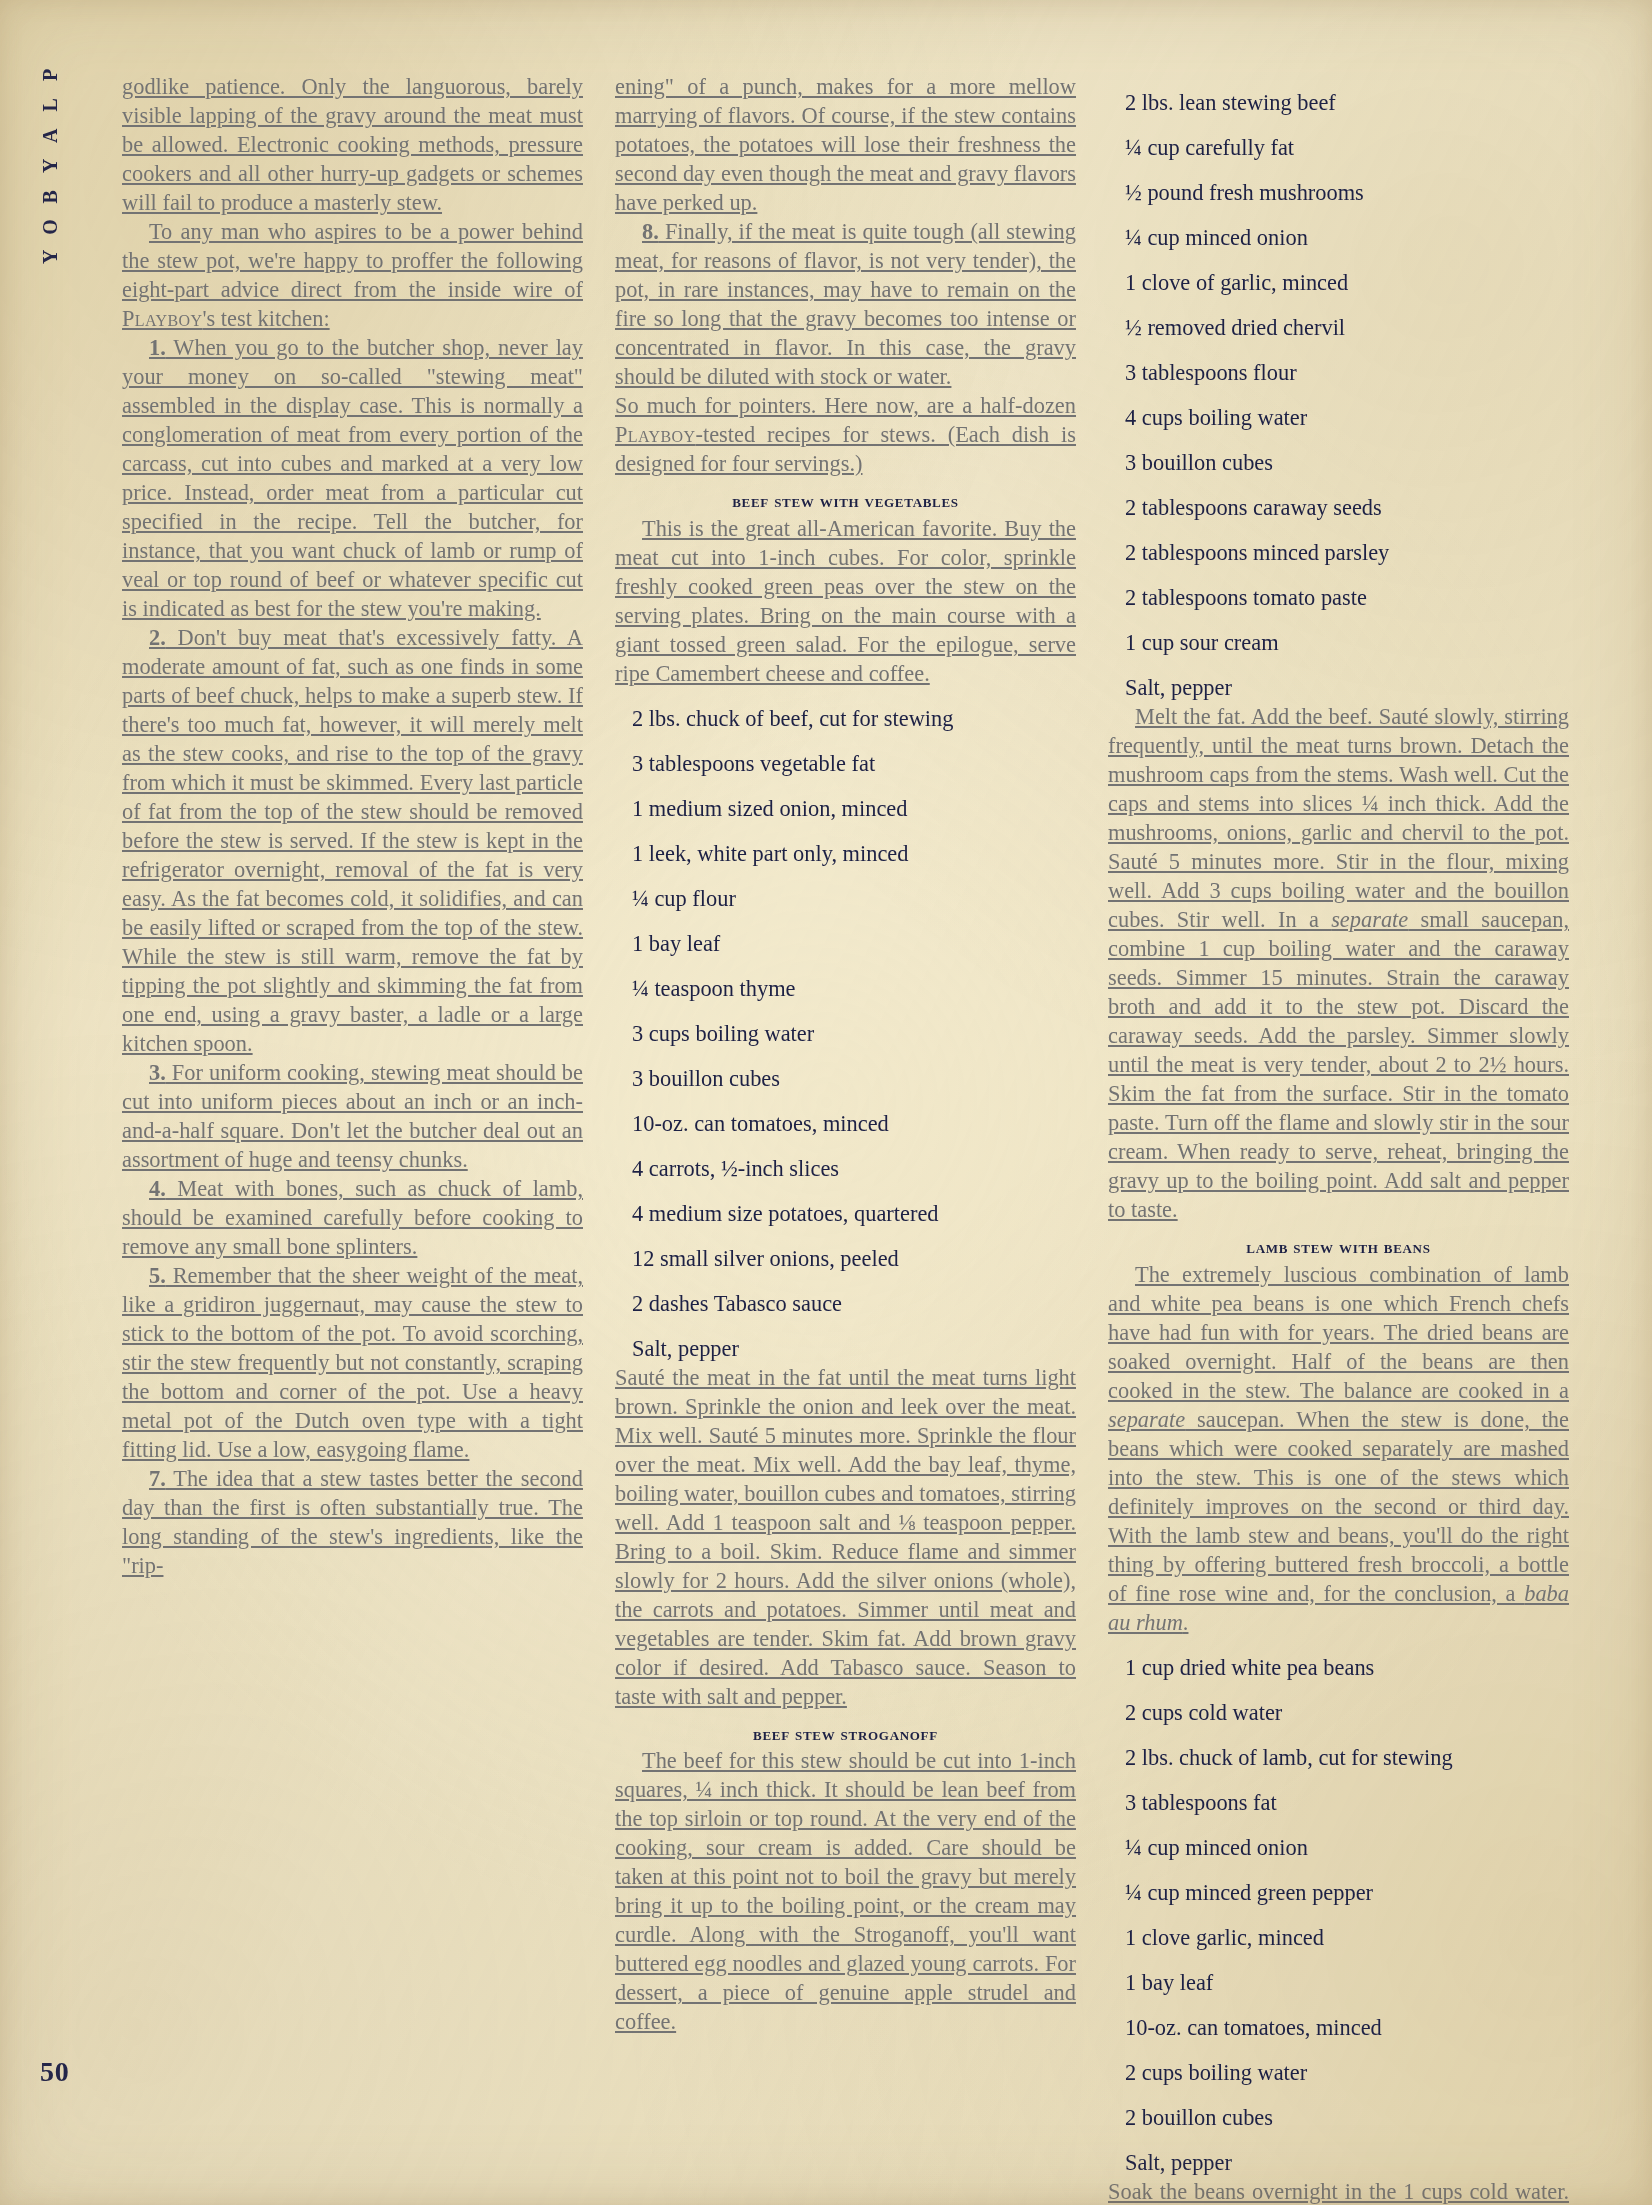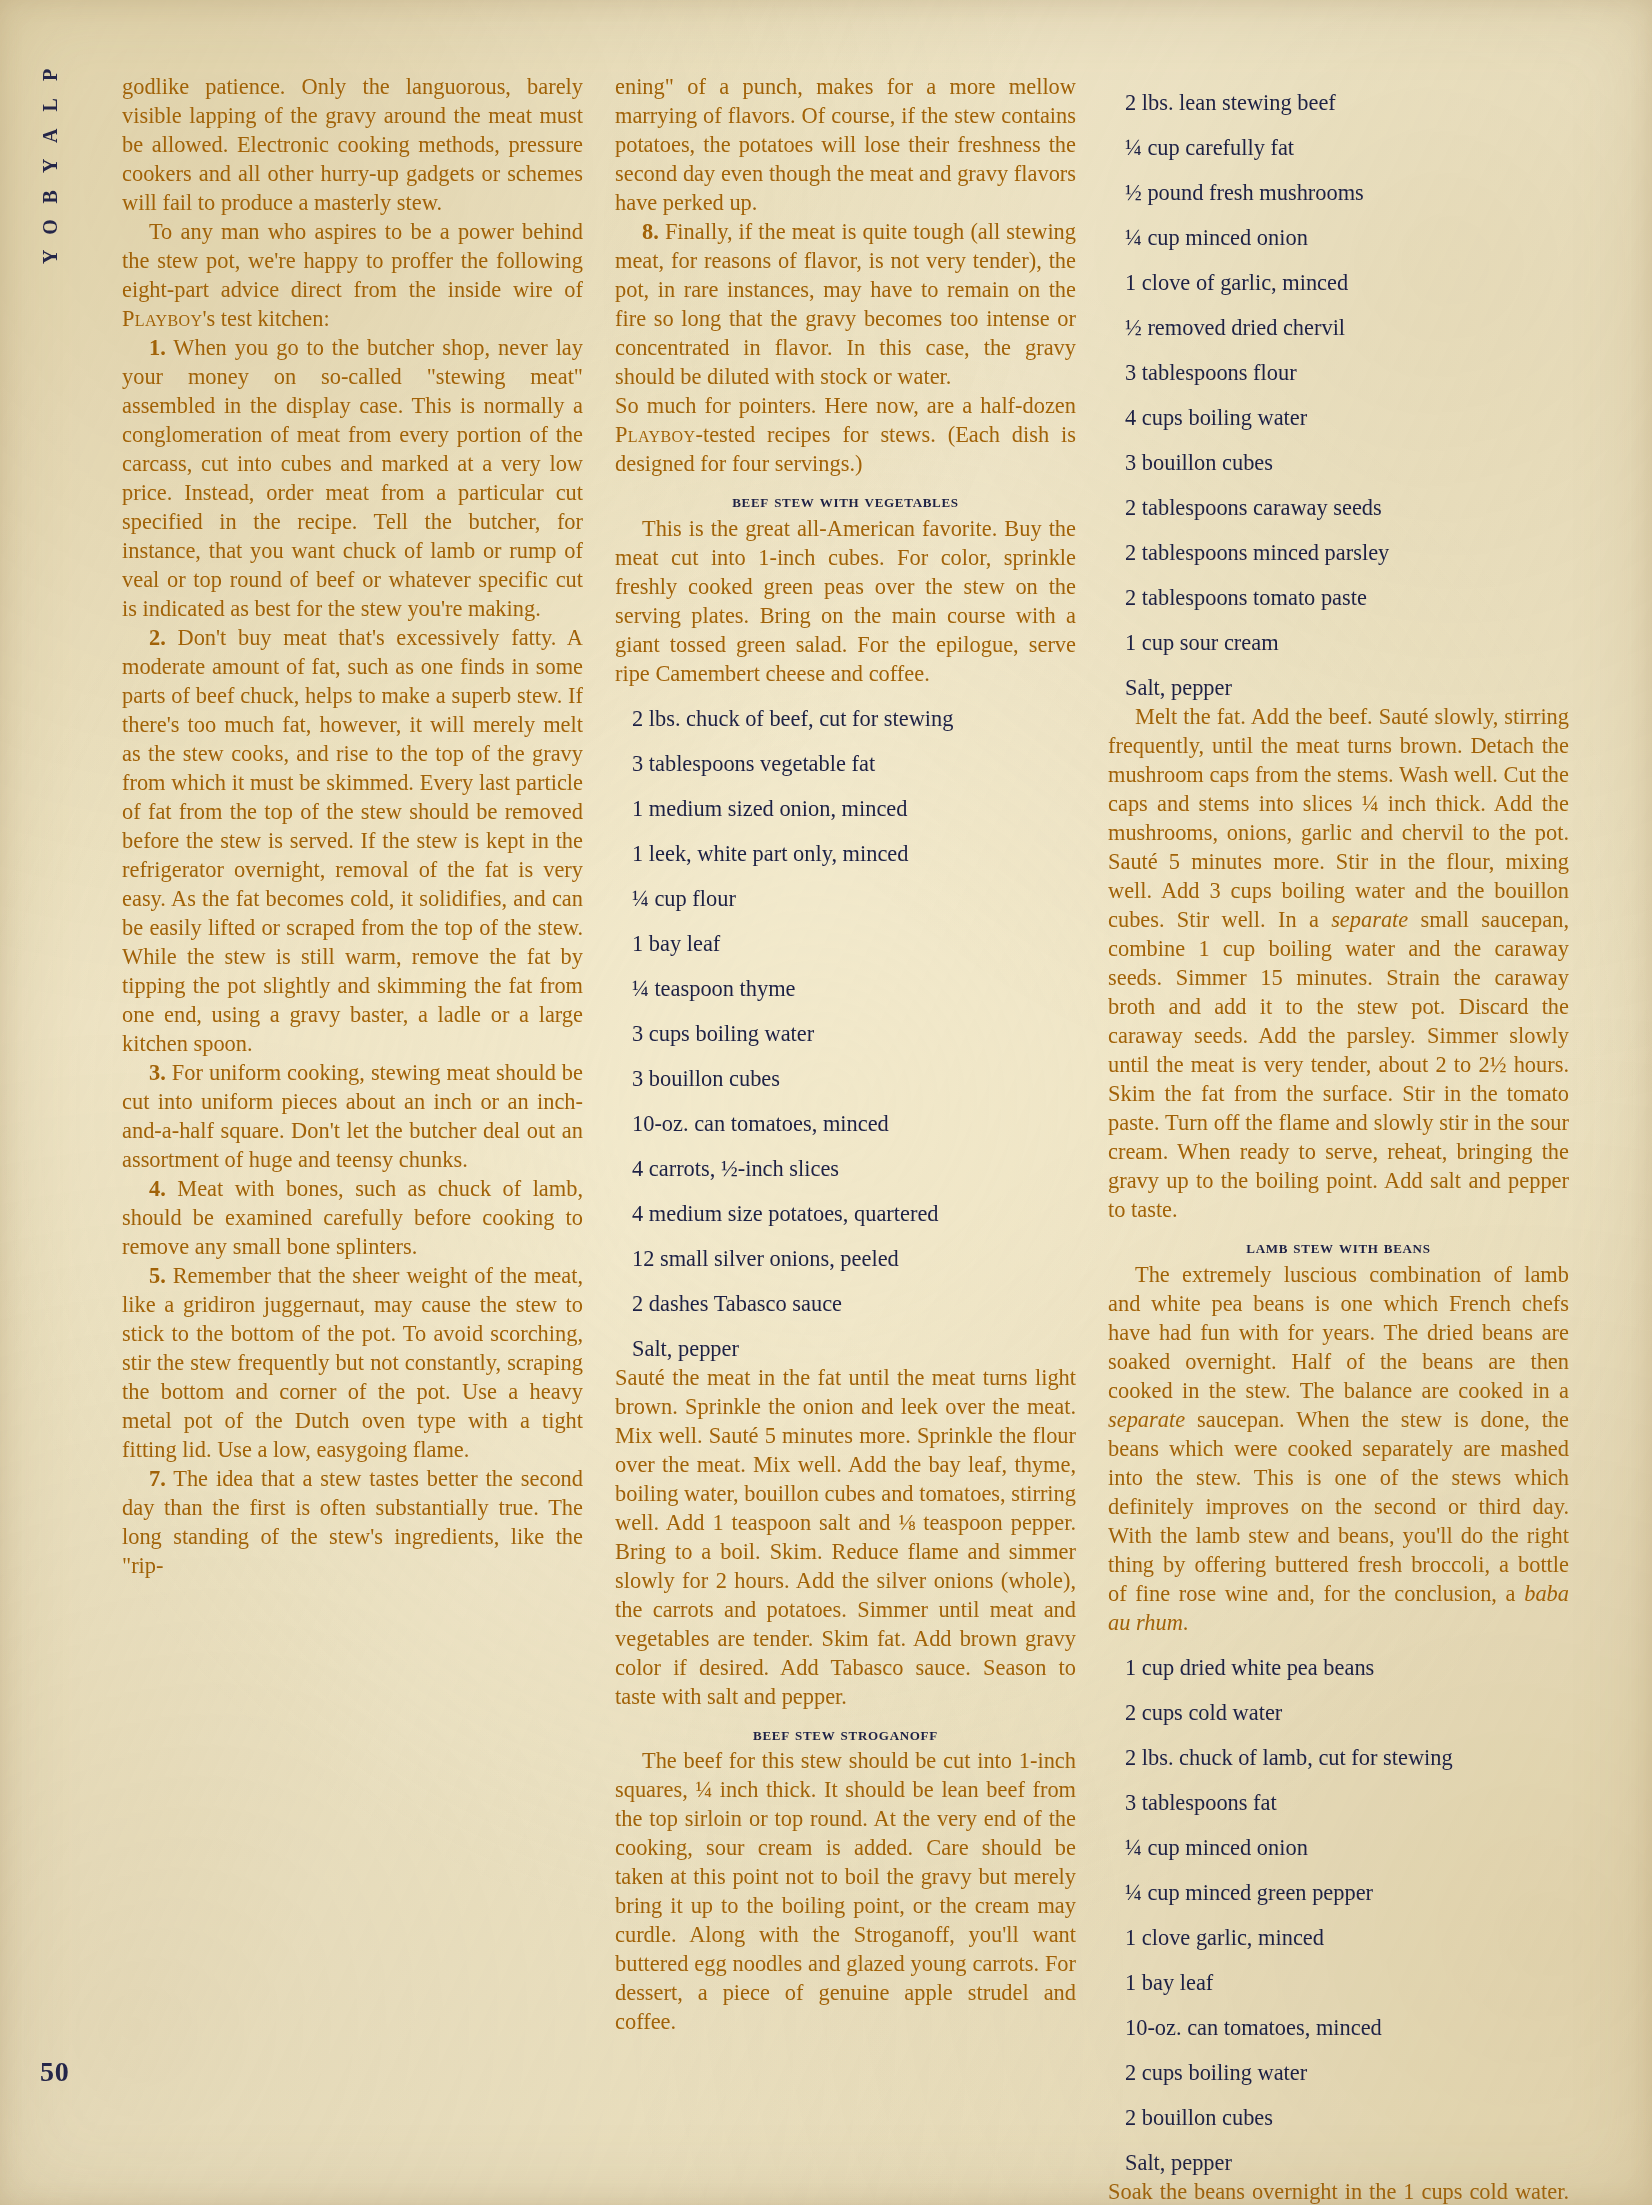--- a/index.html
+++ b/index.html
@@ -66,21 +66,22 @@
   }
   .col{ width:461px; }
 
   p{
     margin:0;
     font-size:22.4px;
     line-height:29px;
     text-align:justify;
     text-justify:inter-word;
     hyphens:none;
-    color:#a16207;
+    color:#737373;
+    text-decoration:underline;
   }
   p.ind{ text-indent:27px; }
   p.noind{ text-indent:0; }
 
   .sc{ font-variant:small-caps; letter-spacing:0.4px; }
   .num{ font-weight:bold; }
   em{ font-style:italic; }
 
   h2.recipe{
     margin:13.4px 0 1.3px 0;

